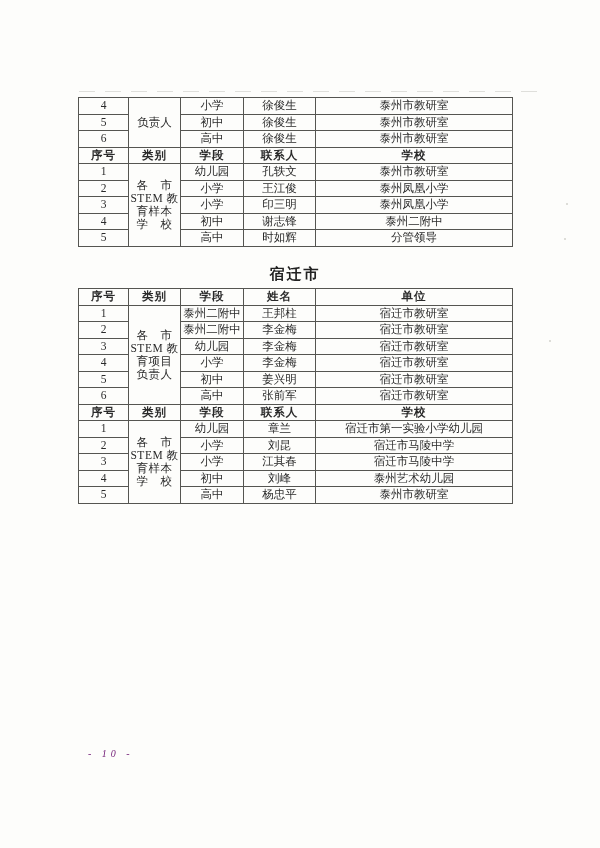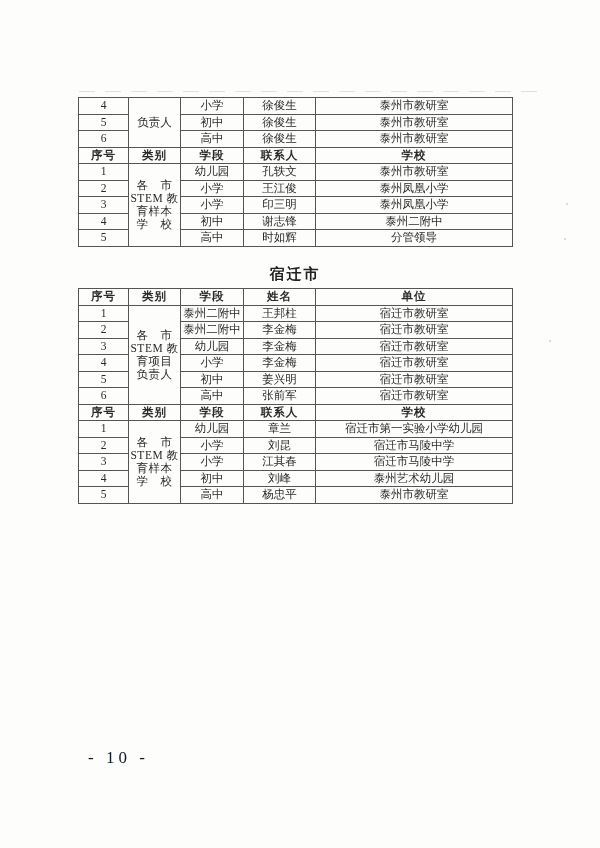--- a/index.html
+++ b/index.html
@@ -33,21 +33,21 @@
   .cat-top { vertical-align:top; padding-top:2px; }
   .section-title {
     position:absolute; left:78px; top:265px; width:434px;
     text-align:center;
     font-family:"Liberation Sans","DejaVu Sans",sans-serif;
     font-size:15px; font-weight:bold; letter-spacing:2px;
     color:#222;
   }
   .page-number {
     position:absolute; left:88px; top:748px;
-    font-size:17px; letter-spacing:4px; color:#0f172a;
+    font-size:10px; letter-spacing:4px; color:#701a75;font-style:italic;
   }
   
   .scan-streak {
     position:absolute; left:79px; top:91px; width:460px; height:1px;
     background:repeating-linear-gradient(90deg,#c6c6c1 0 16px, rgba(0,0,0,0) 16px 26px);
     opacity:.55;
   }
   .speck { position:absolute; width:2px; height:2px; background:#d2d2cc; border-radius:50%; }
   .speck.s1 { left:566px; top:203px; }
   .speck.s2 { left:564px; top:238px; }

